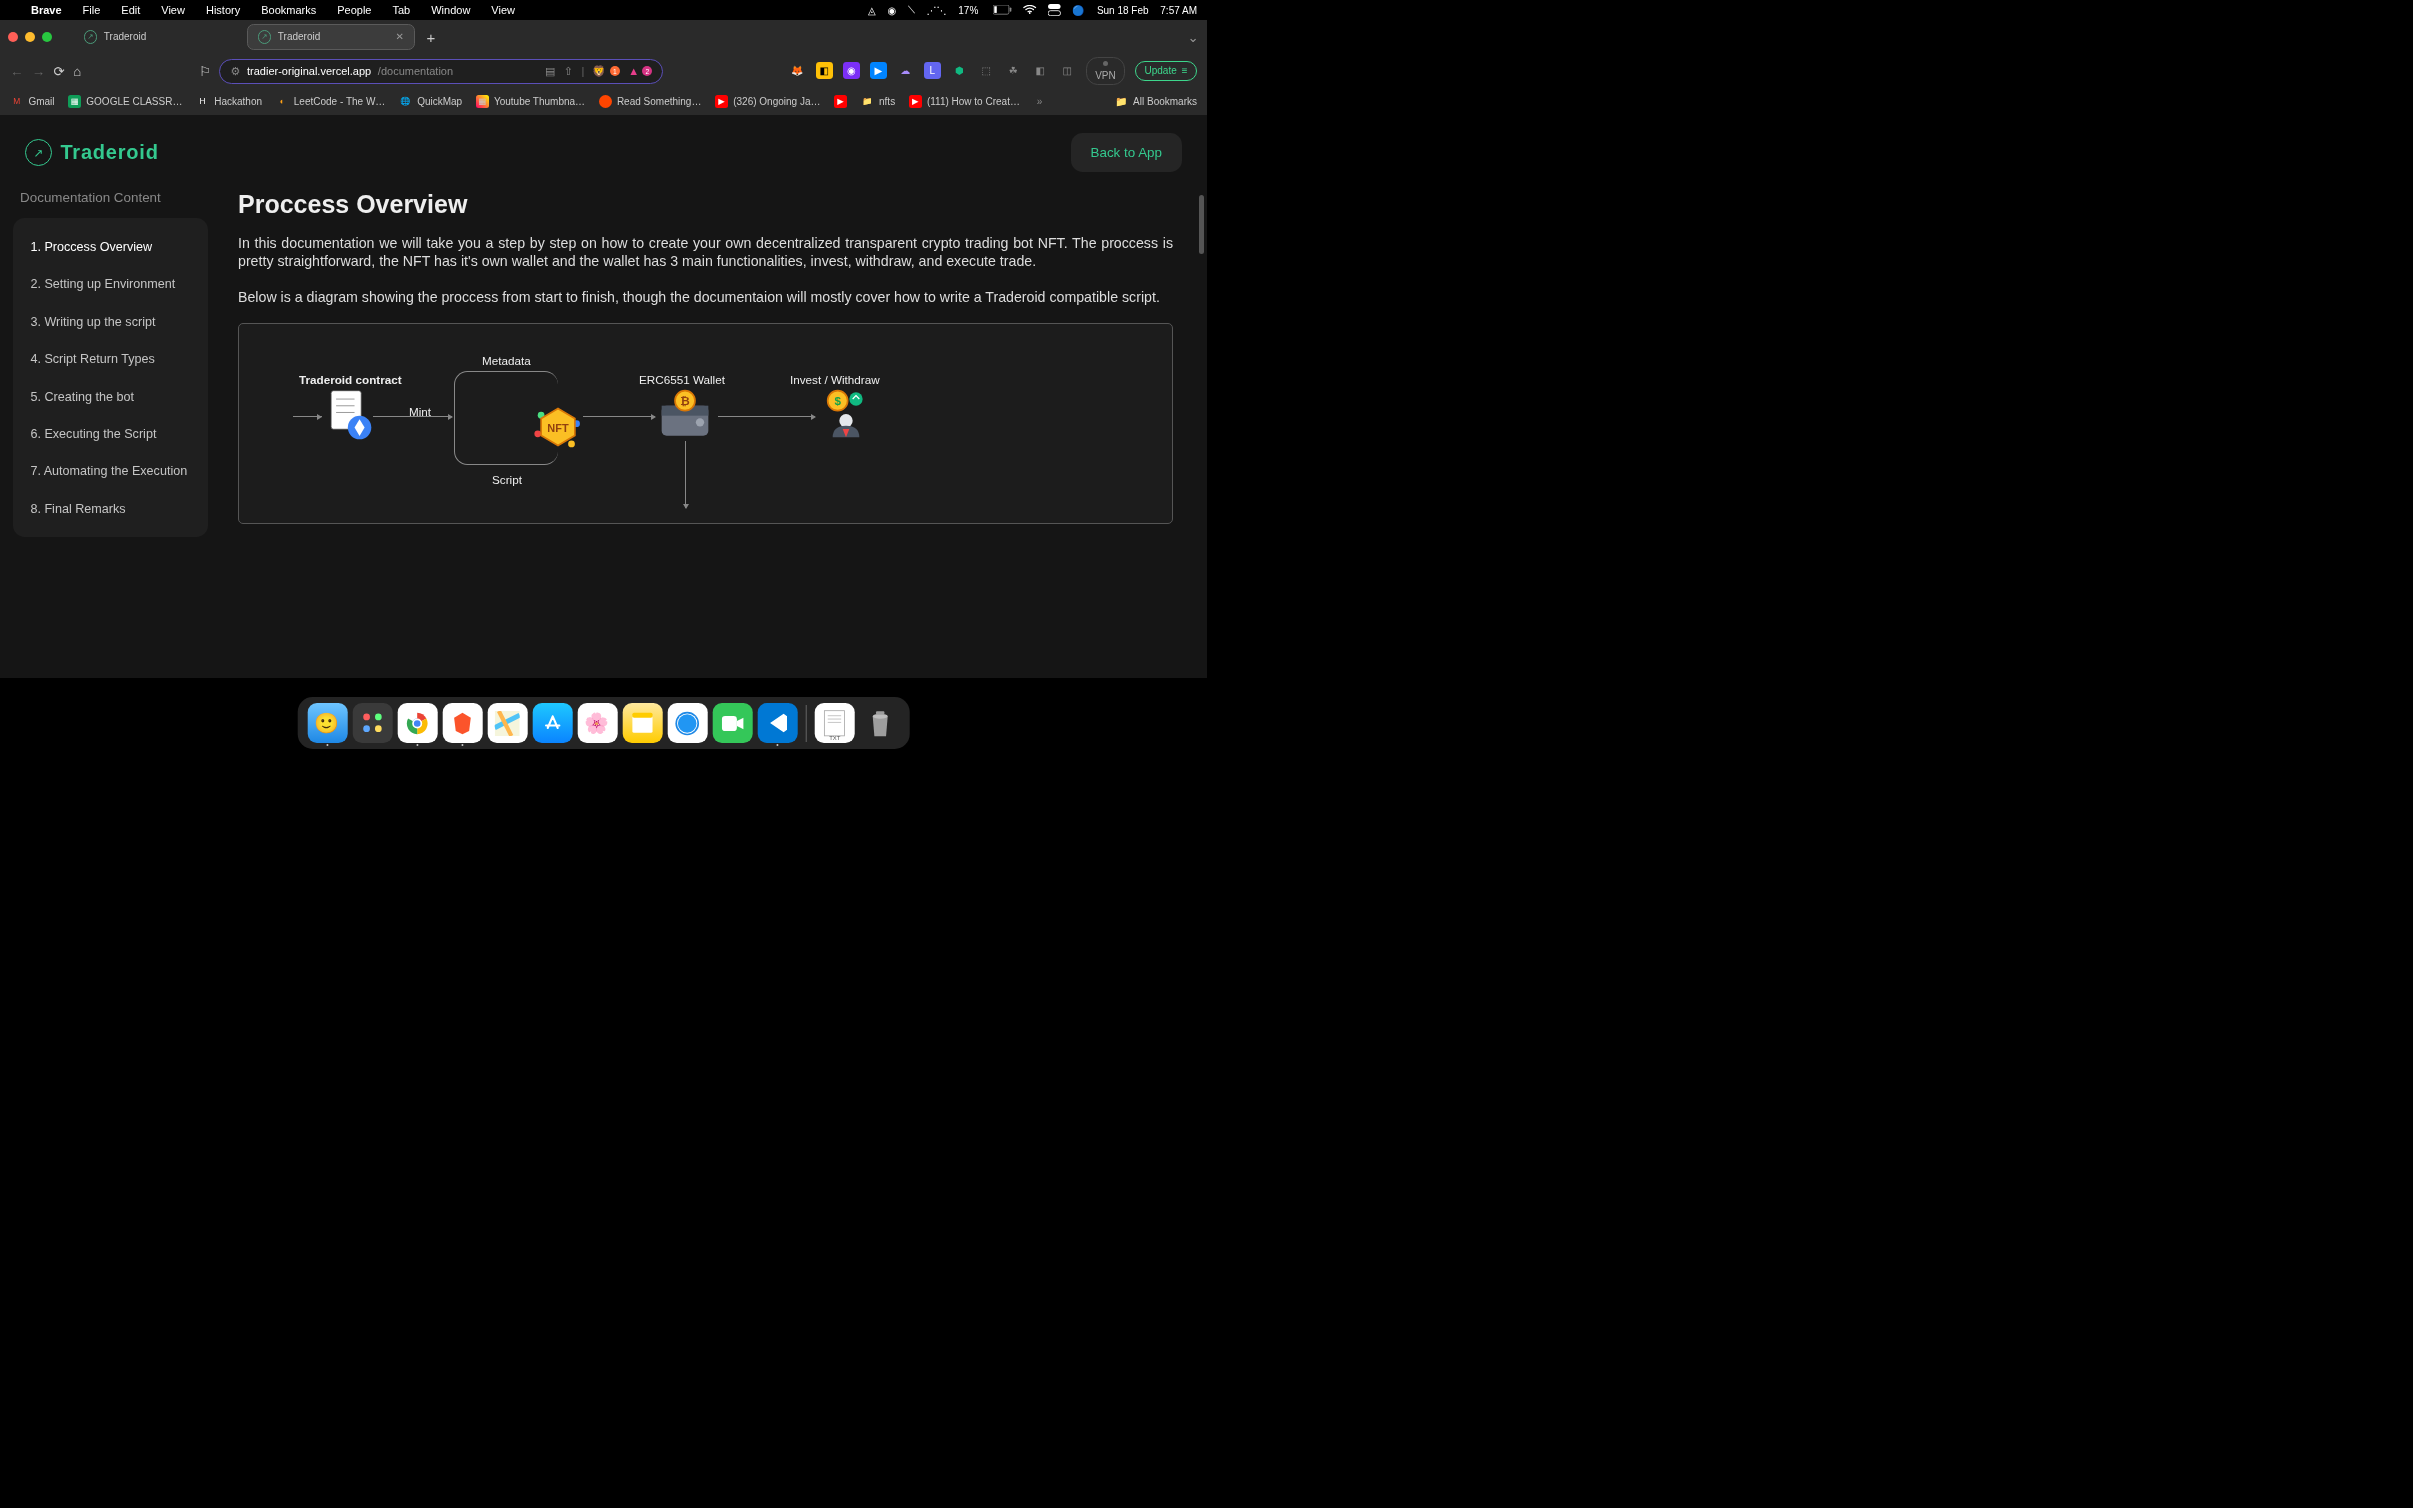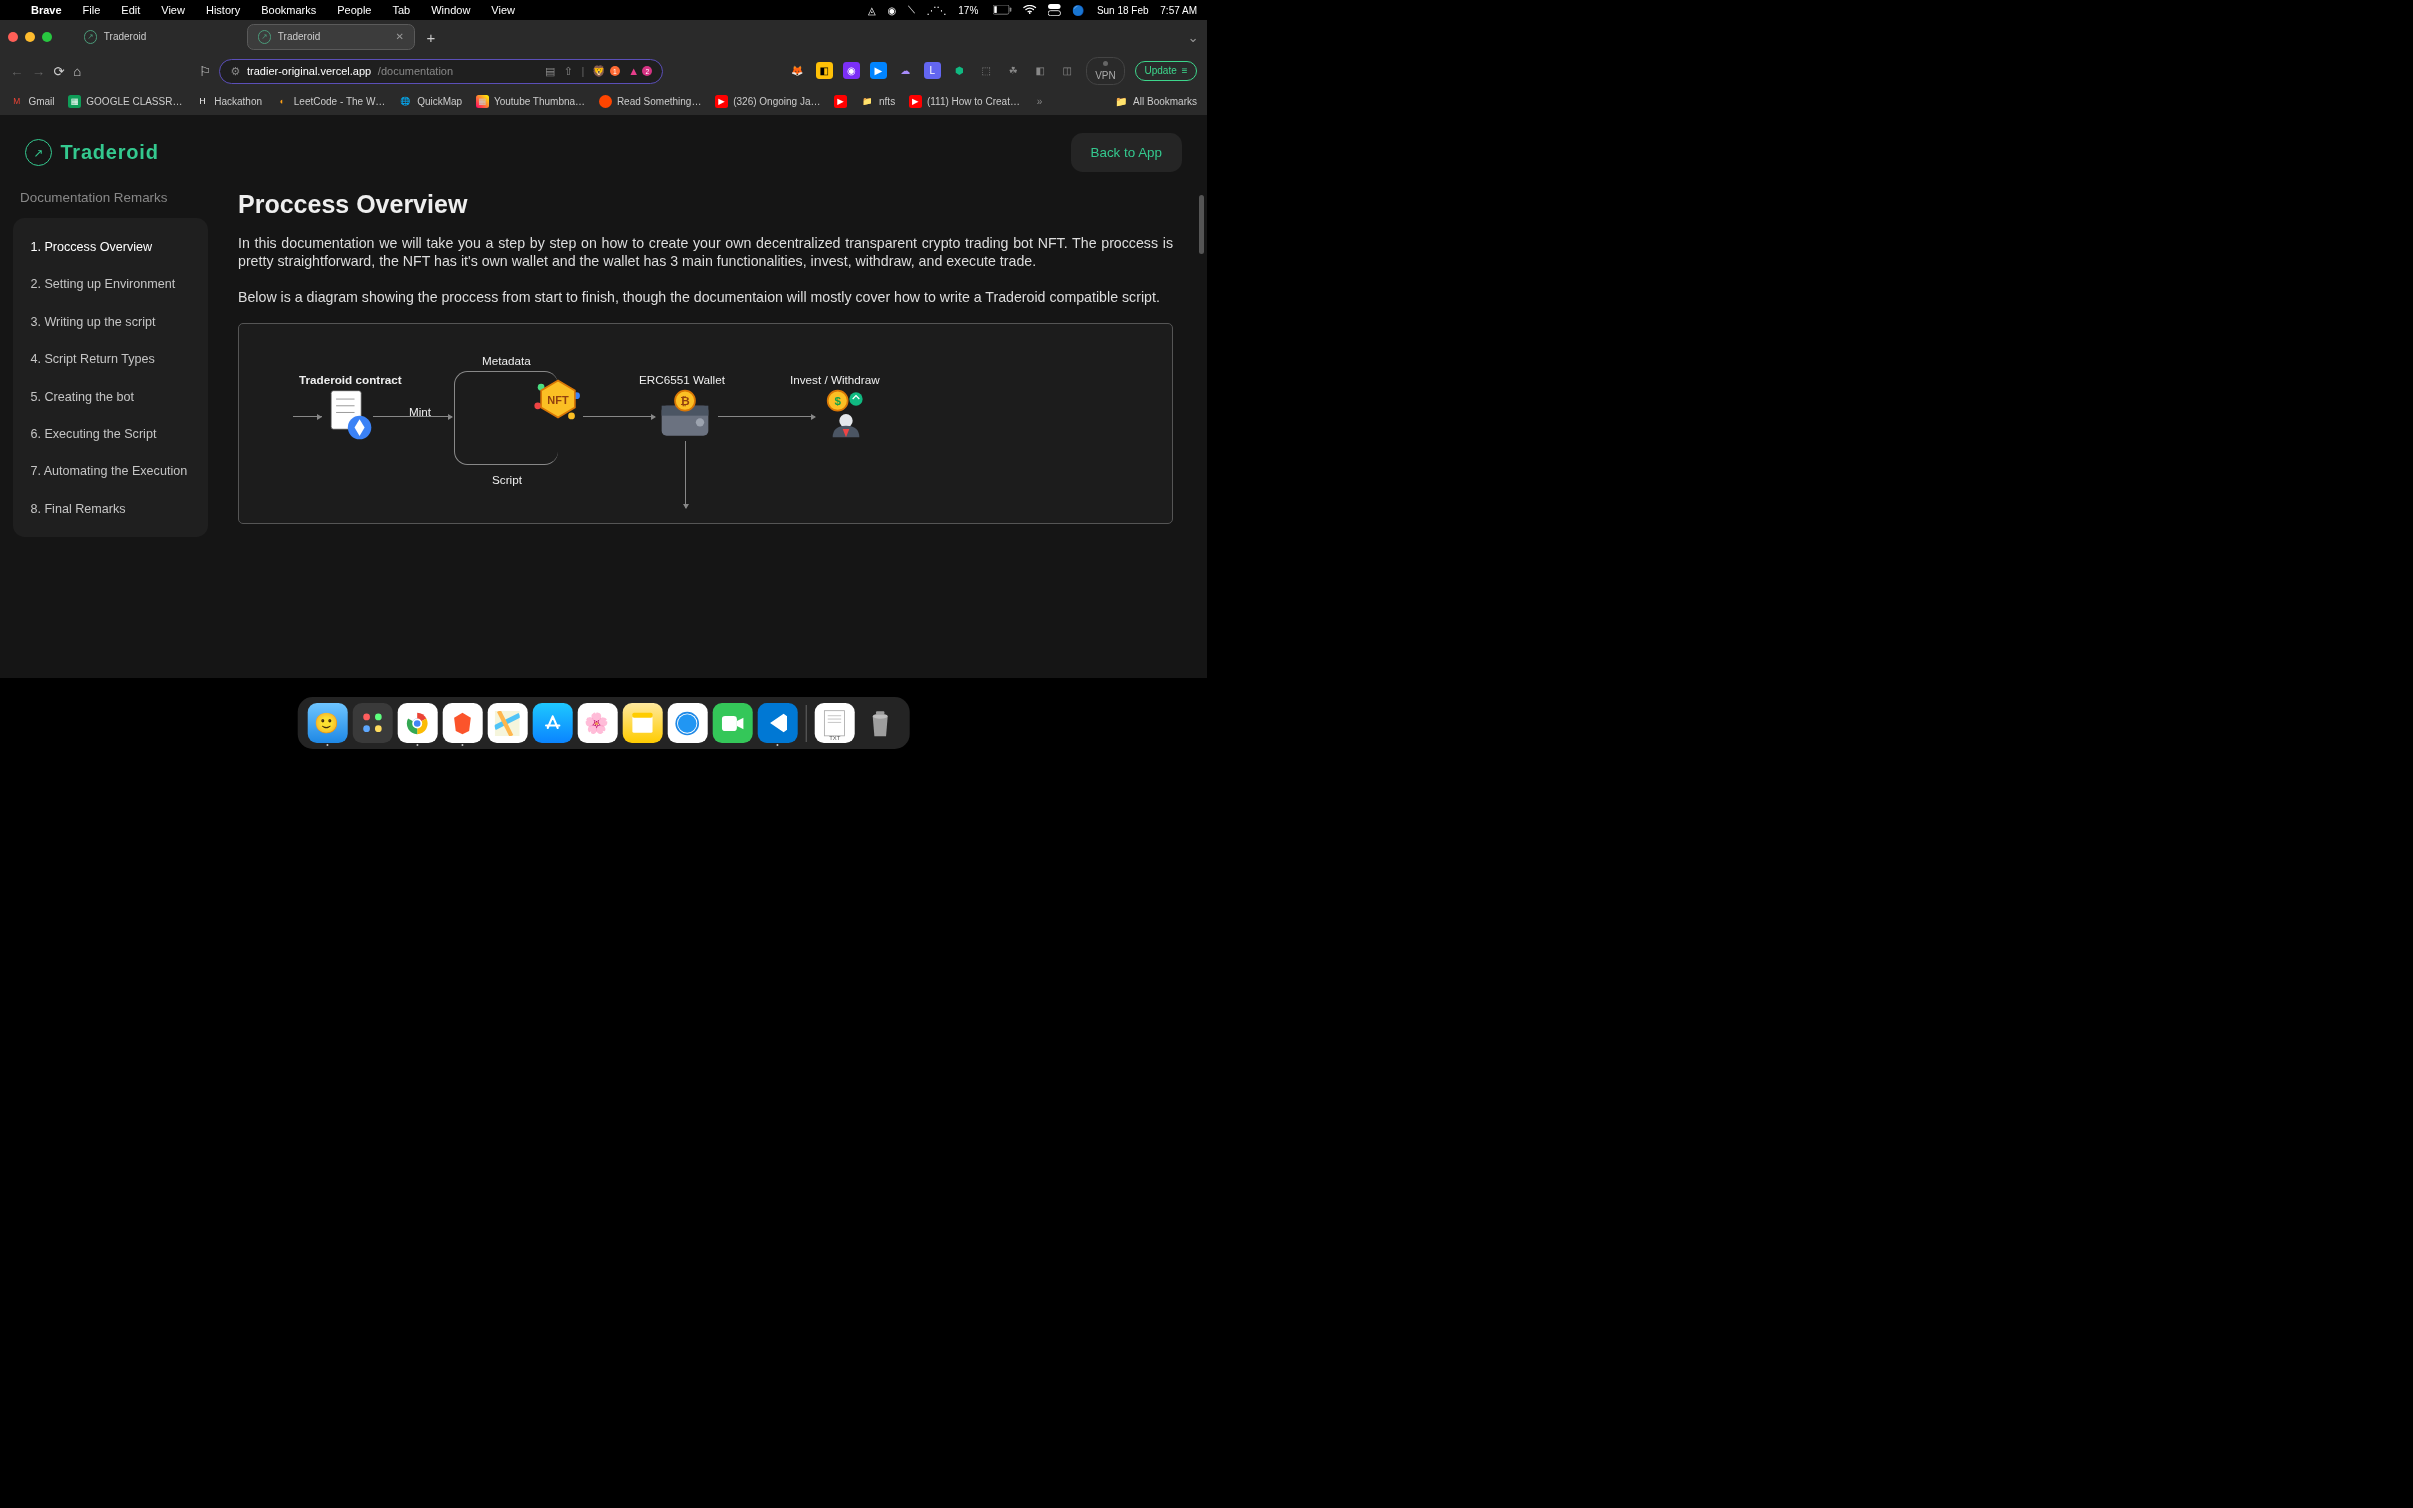--- a/index.html
+++ b/index.html
@@ -400,21 +400,21 @@
 <div class="page">
   <div class="page-header">
     <div class="logo">
       <div class="logo-circle">↗</div>
       <div class="logo-text">Traderoid</div>
     </div>
     <div class="back-btn">Back to App</div>
   </div>
   <div class="page-body">
     <div class="sidebar">
-      <div class="sidebar-title">Documentation Remarks</div>
+      <div class="sidebar-title">Documentation Content</div>
       <div class="sidebar-list">
         <div class="sidebar-item active">1. Proccess Overview</div>
         <div class="sidebar-item">2. Setting up Environment</div>
         <div class="sidebar-item">3. Writing up the script</div>
         <div class="sidebar-item">4. Script Return Types</div>
         <div class="sidebar-item">5. Creating the bot</div>
         <div class="sidebar-item">6. Executing the Script</div>
         <div class="sidebar-item">7. Automating the Execution</div>
         <div class="sidebar-item">8. Final Remarks</div>
       </div>
@@ -442,21 +442,21 @@
         <div class="d-node" style="top:65px;left:87px;width:47px;height:52px">
           <svg width="47" height="52" viewBox="0 0 56 62">
               <rect x="6" y="2" width="36" height="46" rx="3" fill="#fff" stroke="#444"></rect>
               <line x1="12" y1="12" x2="34" y2="12" stroke="#888"></line>
               <line x1="12" y1="20" x2="34" y2="20" stroke="#888"></line>
               <line x1="12" y1="28" x2="34" y2="28" stroke="#888"></line>
               <circle cx="40" cy="46" r="14" fill="#3b82f6"></circle>
               <path d="M40 36 L46 46 L40 56 L34 46 Z" fill="#fff"></path>
             </svg>
         </div>
-        <div class="d-node" style="top:48px;left:292px;width:54px;height:54px">
+        <div class="d-node" style="top:76px;left:292px;width:54px;height:54px">
           <svg width="54" height="54" viewBox="0 0 64 64">
               <circle cx="12" cy="18" r="4" fill="#4ade80"></circle>
               <circle cx="8" cy="40" r="4" fill="#ef4444"></circle>
               <circle cx="54" cy="28" r="4" fill="#3b82f6"></circle>
               <circle cx="48" cy="52" r="4" fill="#fbbf24"></circle>
               <polygon points="32,10 52,22 52,42 32,54 12,42 12,22" fill="#fbbf24" stroke="#d97706" stroke-width="2"></polygon>
               <text x="32" y="38" text-anchor="middle" fill="#92400e" font-size="13" font-weight="bold">NFT</text>
             </svg>
         </div>
         <div class="d-node" style="top:65px;left:419px;width:54px;height:50px">

